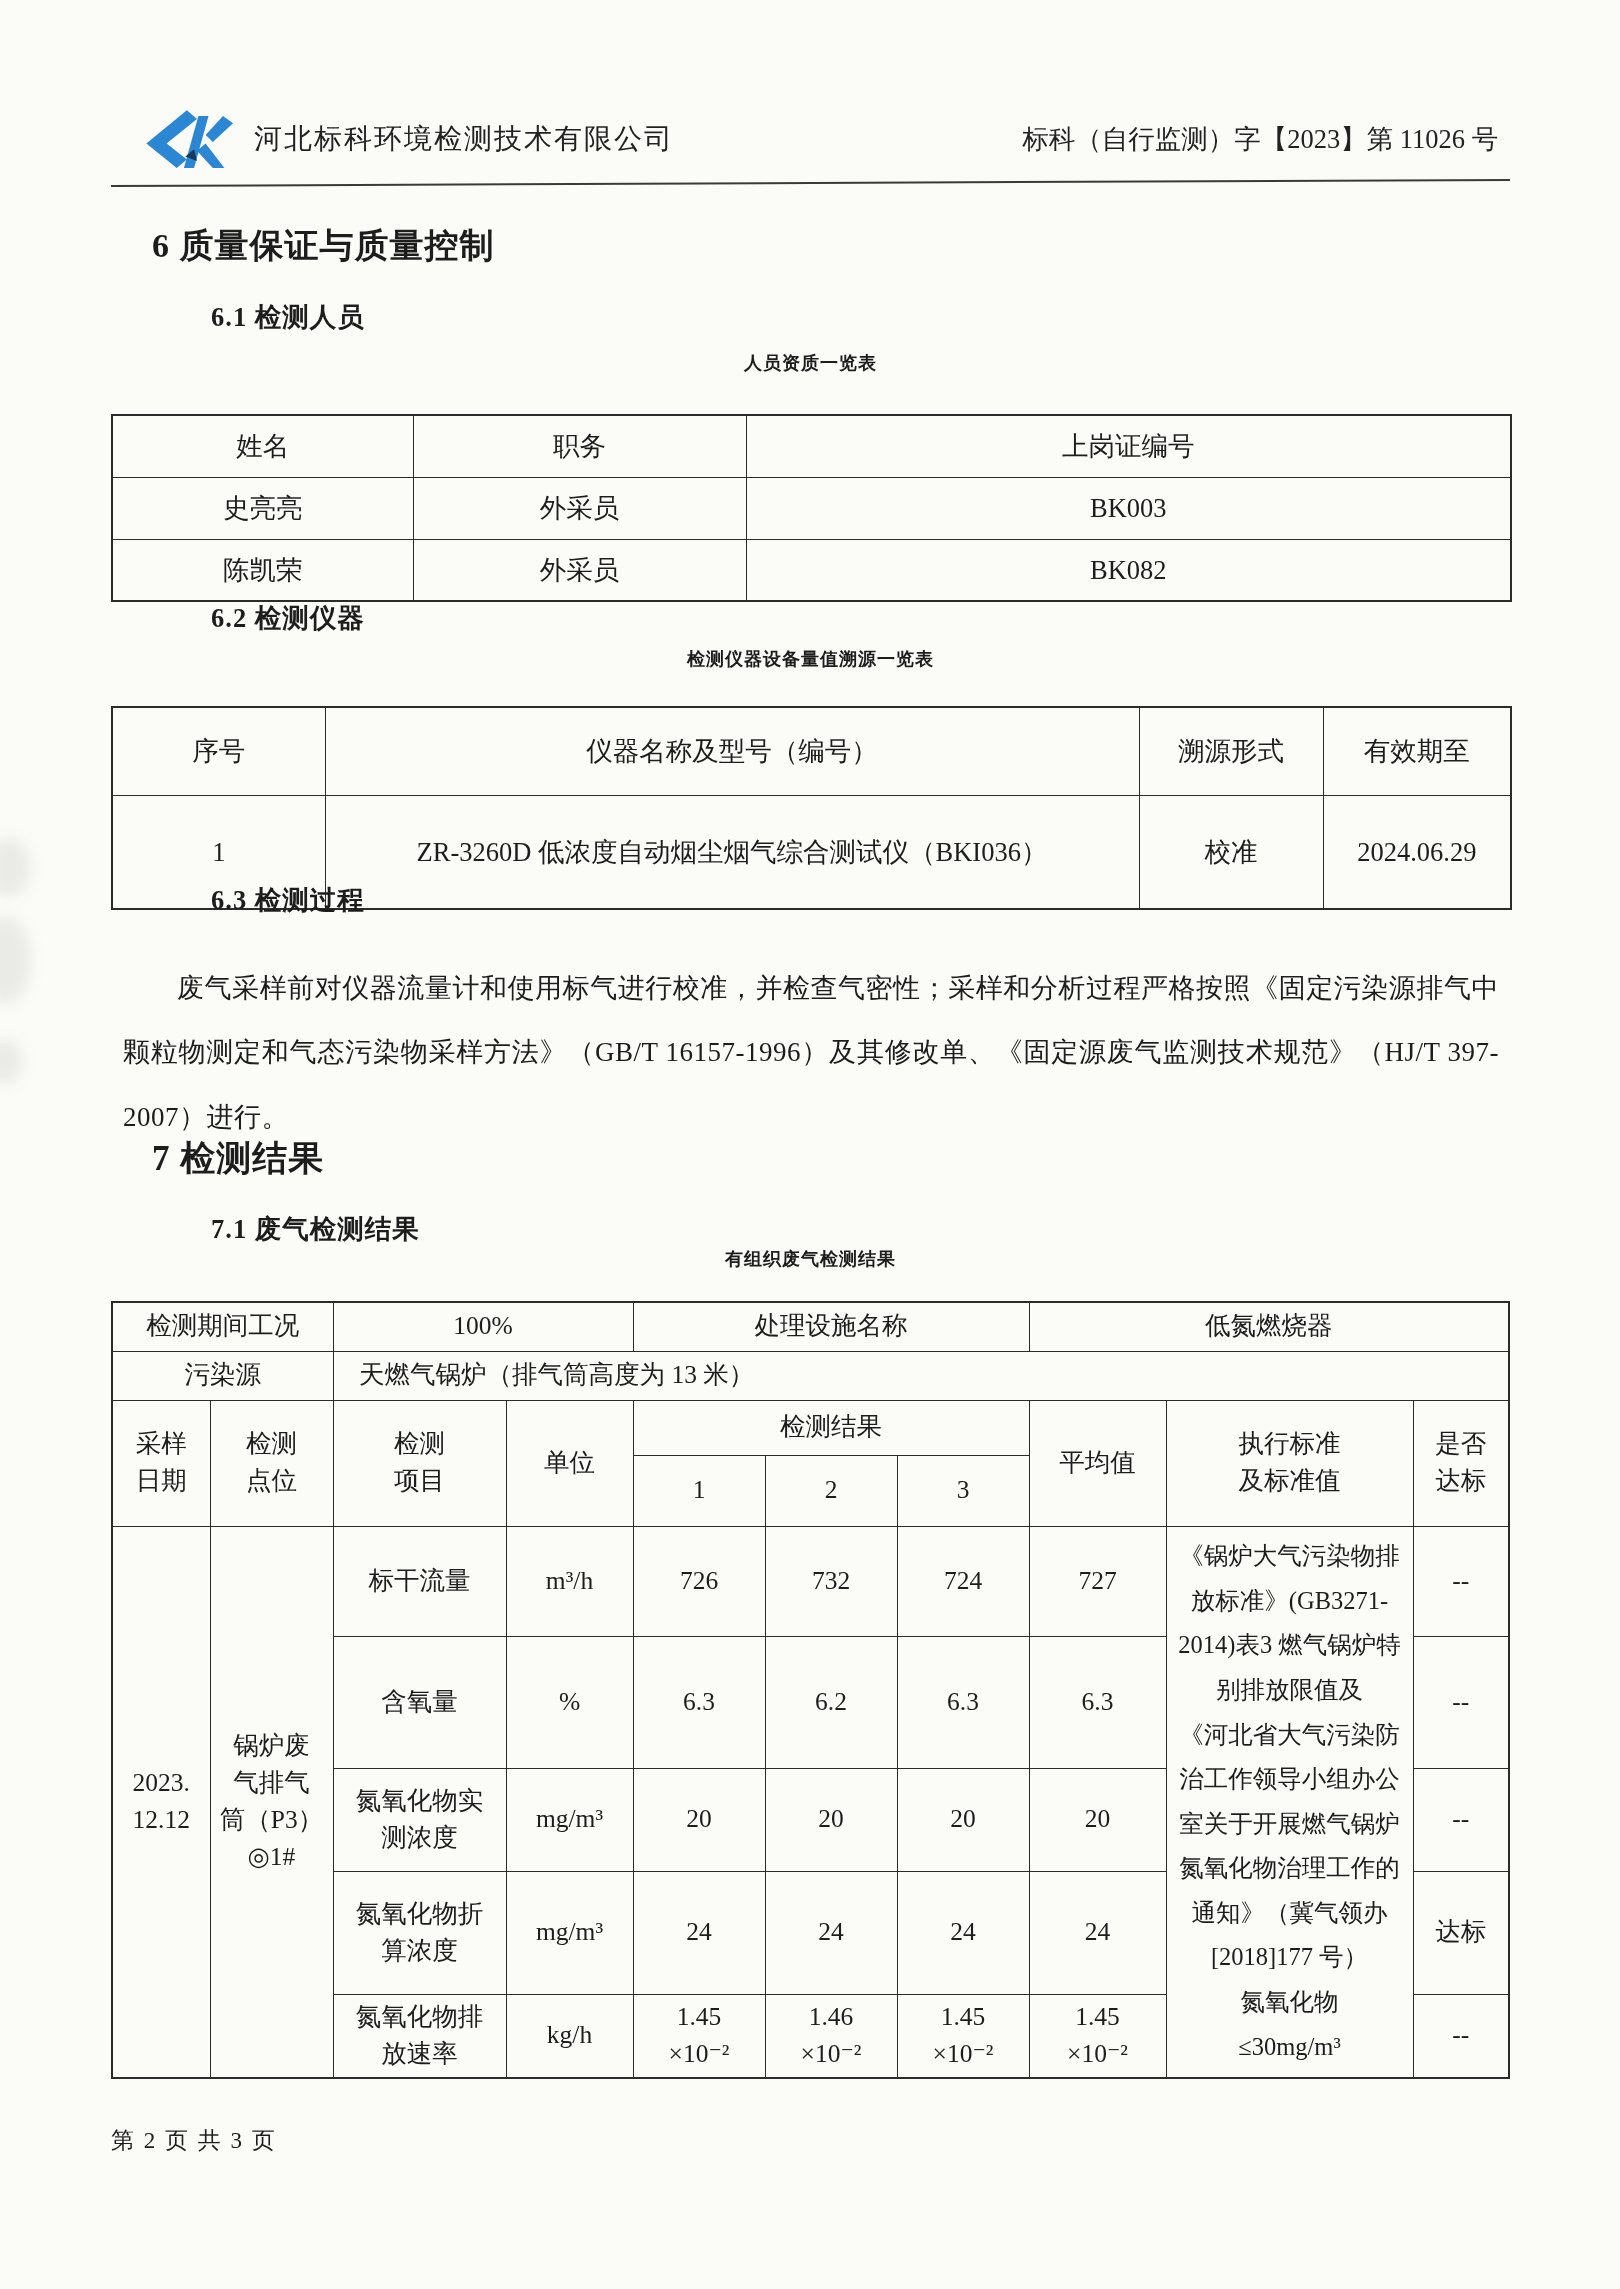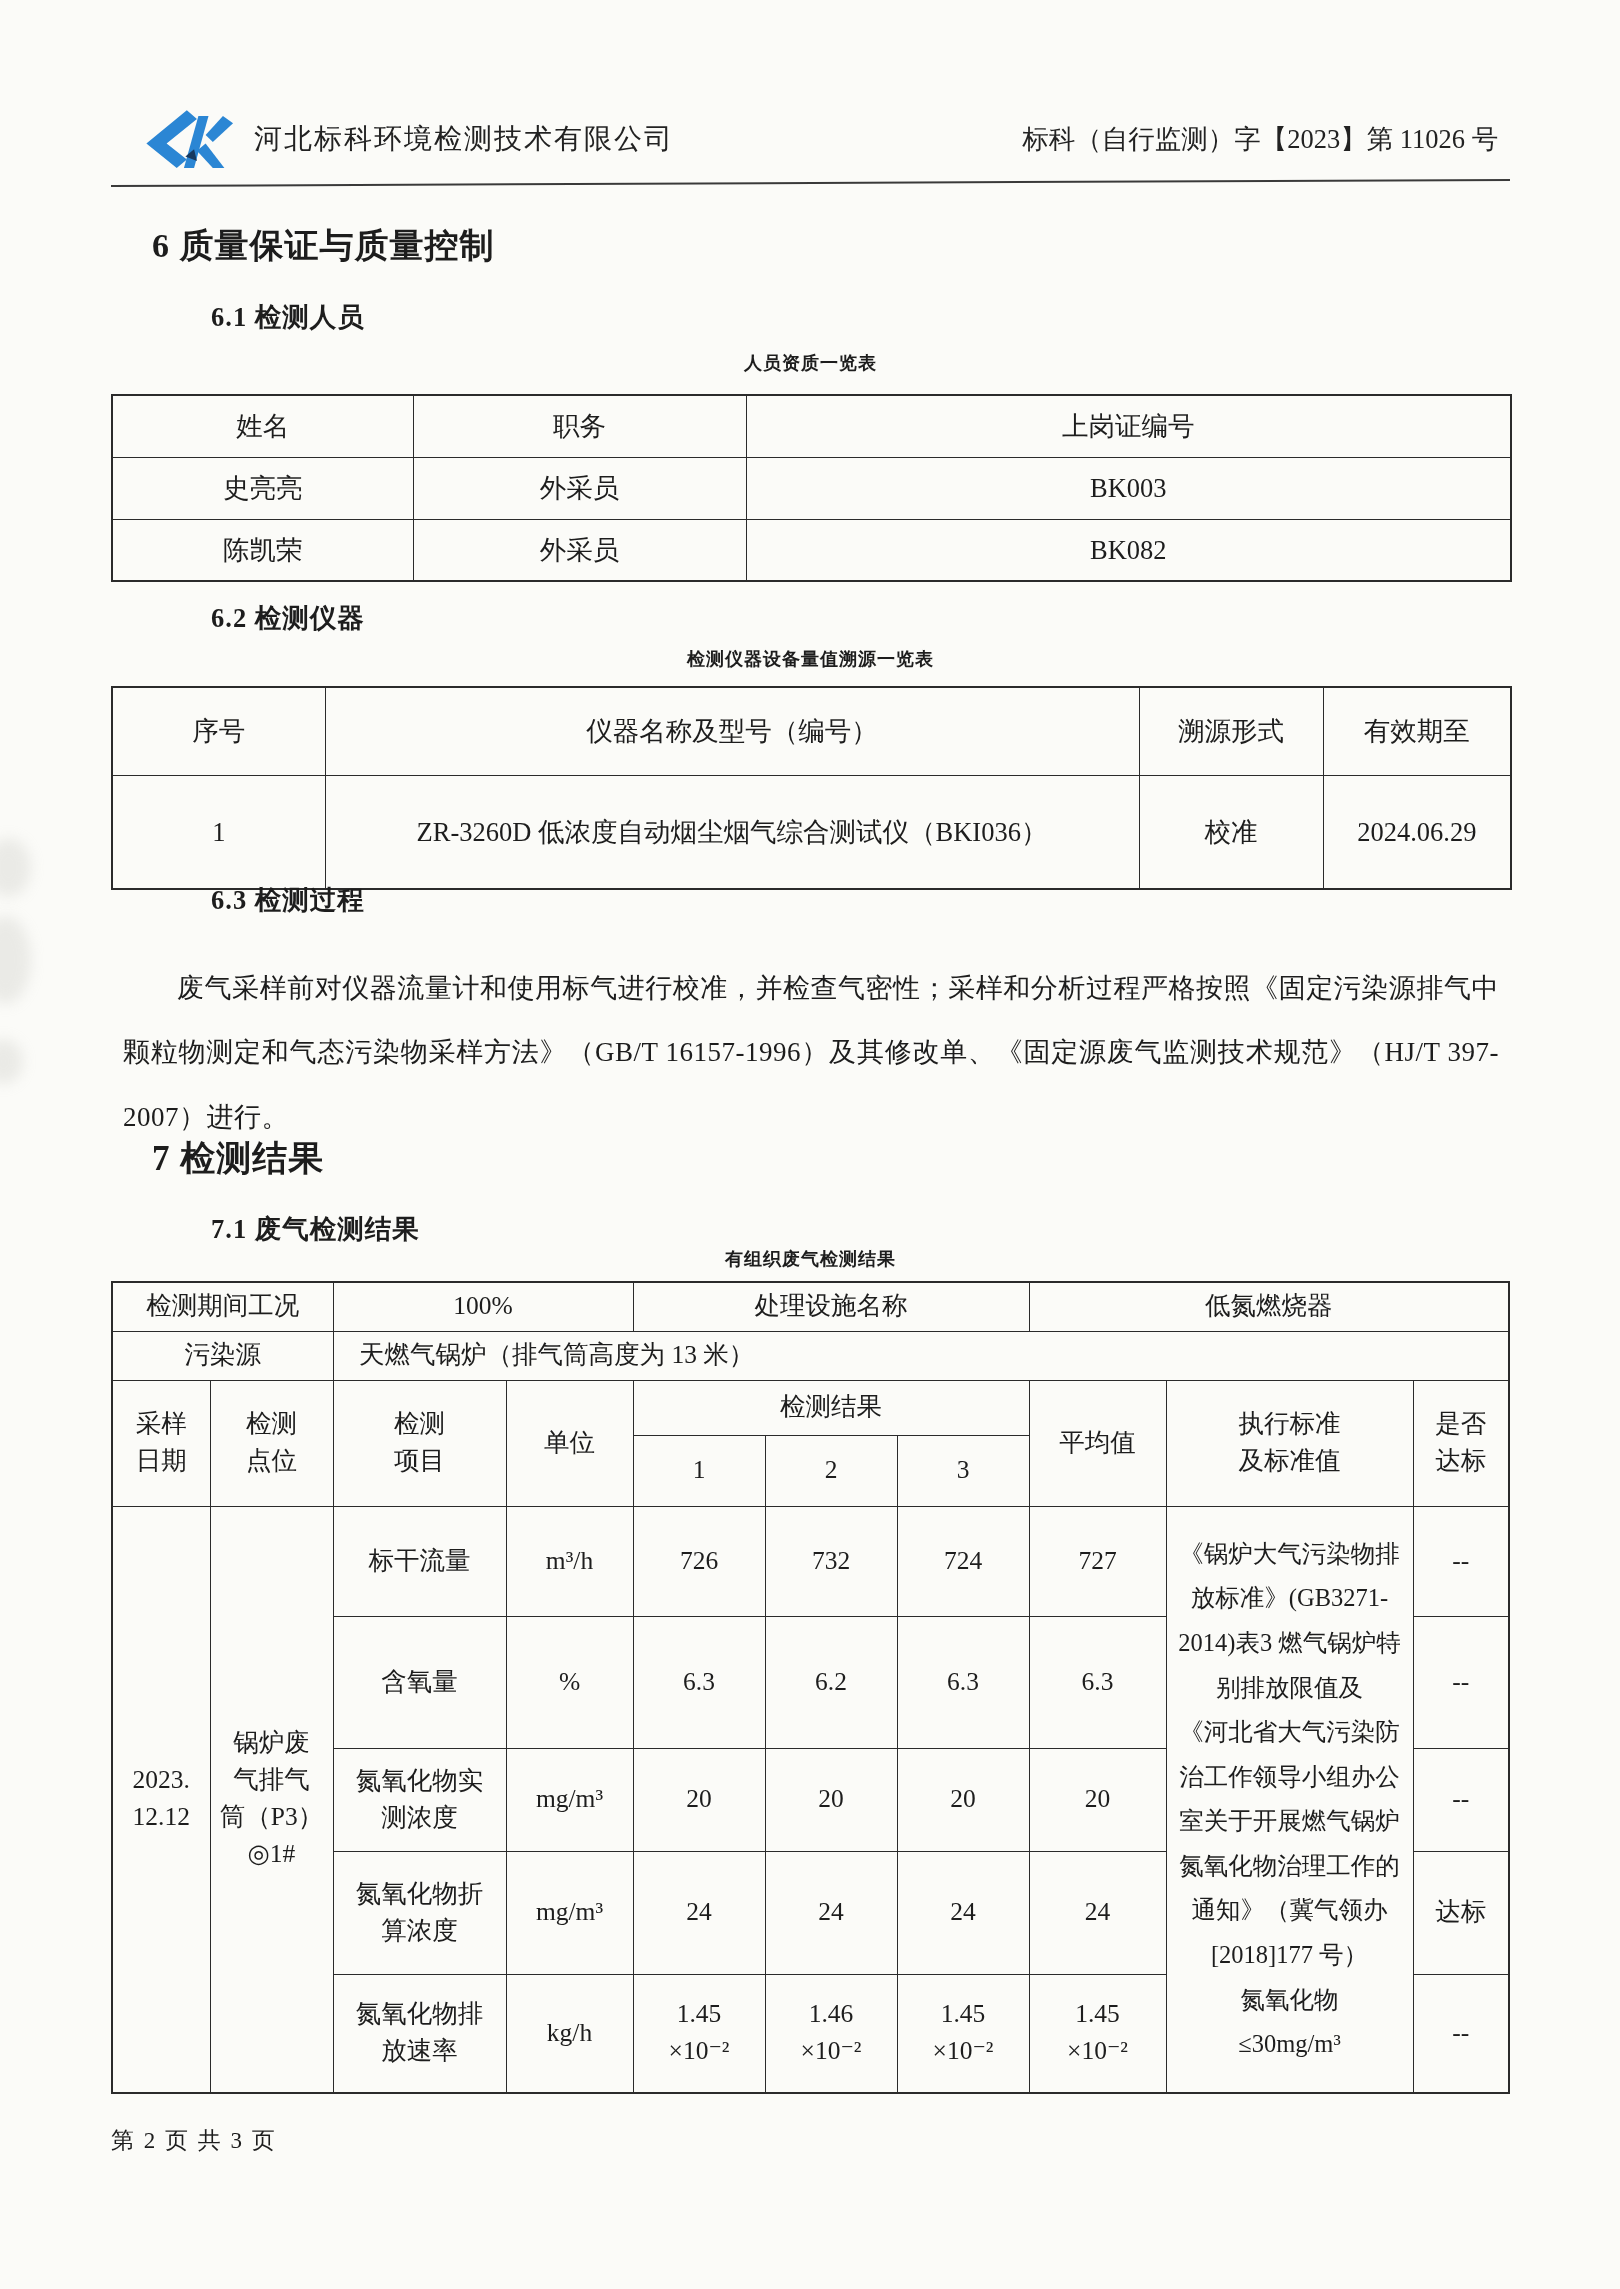--- a/index.html
+++ b/index.html
@@ -34,21 +34,21 @@
 
   
   .h-sec{position:absolute;left:152px;font-size:34px;font-weight:700;letter-spacing:1px;white-space:nowrap;}
   .h-sub{position:absolute;left:211px;font-size:26.5px;font-weight:700;letter-spacing:1px;white-space:nowrap;}
   .caption{position:absolute;left:111px;width:1399px;text-align:center;font-size:18px;font-weight:700;letter-spacing:1px;}
 
   
   table{border-collapse:collapse;table-layout:fixed;position:absolute;left:111px;background:transparent;}
   td,th{border:1.7px solid #2b2b2b;text-align:center;vertical-align:middle;
         font-size:26.5px;font-weight:400;padding:2px 5.9px;white-space:pre-line;line-height:1.45;}
-  table{border:2.5px solid #2b2b2b;}
+  table{border:2.5px solid #2b2b2b;margin-top:20px;}
 
   .t1{top:394px;width:1399px;}
   .t1 tr{height:62px;}
 
   .t2{top:686px;width:1399px;}
   .t2 .hrow{height:88px;}
   .t2 .drow{height:114px;}
 
   
   .para{
@@ -60,21 +60,21 @@
   .t3{top:1281px;width:1399px;font-size:25.5px;}
   .t3 td{font-size:25.5px;padding:2px 4.9px;}
   .t3 .rA{height:49px;}
   .t3 .rB{height:49px;}
   .t3 .rC1{height:55px;}
   .t3 .rC2{height:71px;}
   .t3 .r1{height:110px;}
   .t3 .r2{height:132px;}
   .t3 .r3{height:103px;}
   .t3 .r4{height:123px;}
-  .t3 .r5{height:119px;}
+  .t3 .r5{height:84px;}
   .t3 .left-cell{text-align:left;padding-left:25.5px;}
   .t3 .std-cell{font-size:24.5px;line-height:1.82;padding:5.9px 7.8px;}
 
   .footer{
     position:absolute;left:111px;top:2125px;width:1399px;
     font-size:23px;letter-spacing:2px;
   }
 </style>
 </head>
 <body>

